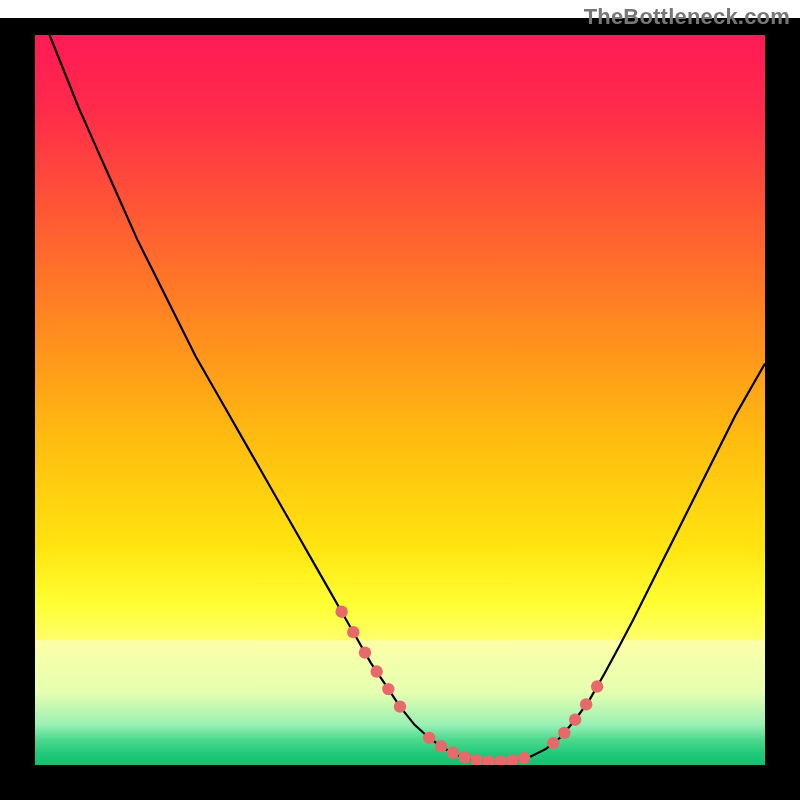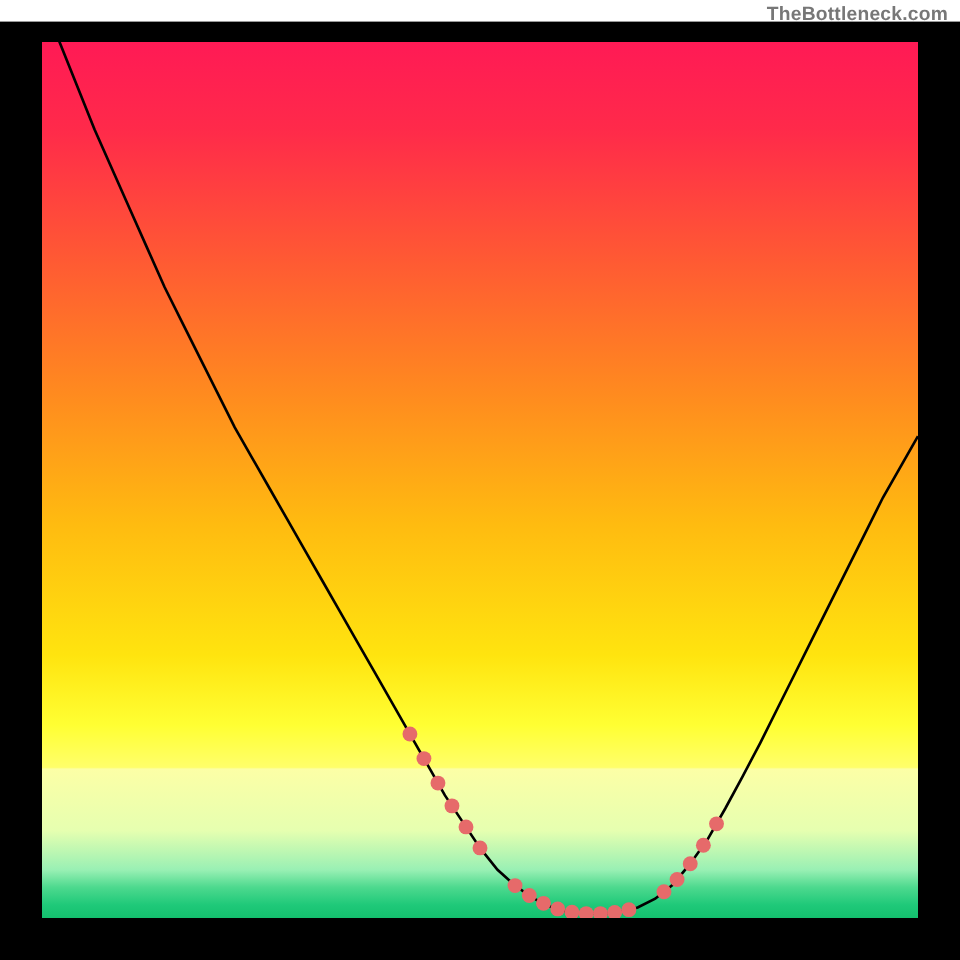--- a/index.html
+++ b/index.html
@@ -9,21 +9,21 @@
     width: 800px;
     height: 800px;
     overflow: hidden;
     position: relative;
     font-family: Arial, sans-serif;
   }
   .watermark {
     position: absolute;
     top: 4px;
     right: 10px;
-    font-size: 16px;
+    font-size: 22px;
     font-weight: 600;
     color: #777;
     z-index: 10;
     letter-spacing: 0.2px;
   }
   .outer {
     position: absolute;
     left: 0;
     top: 18px;
     width: 800px;

